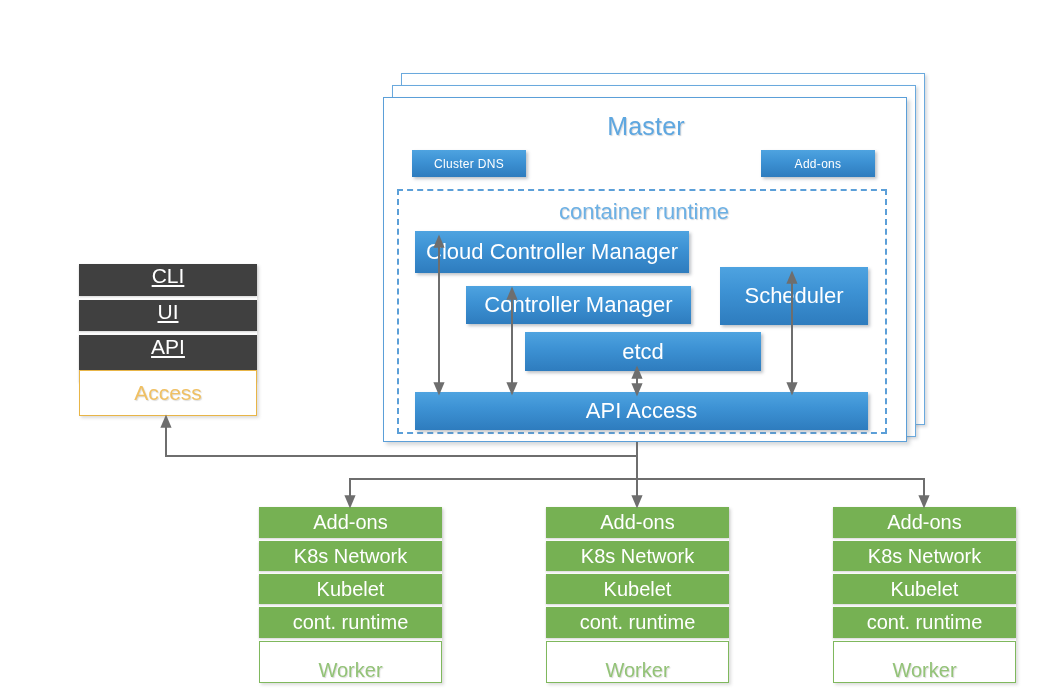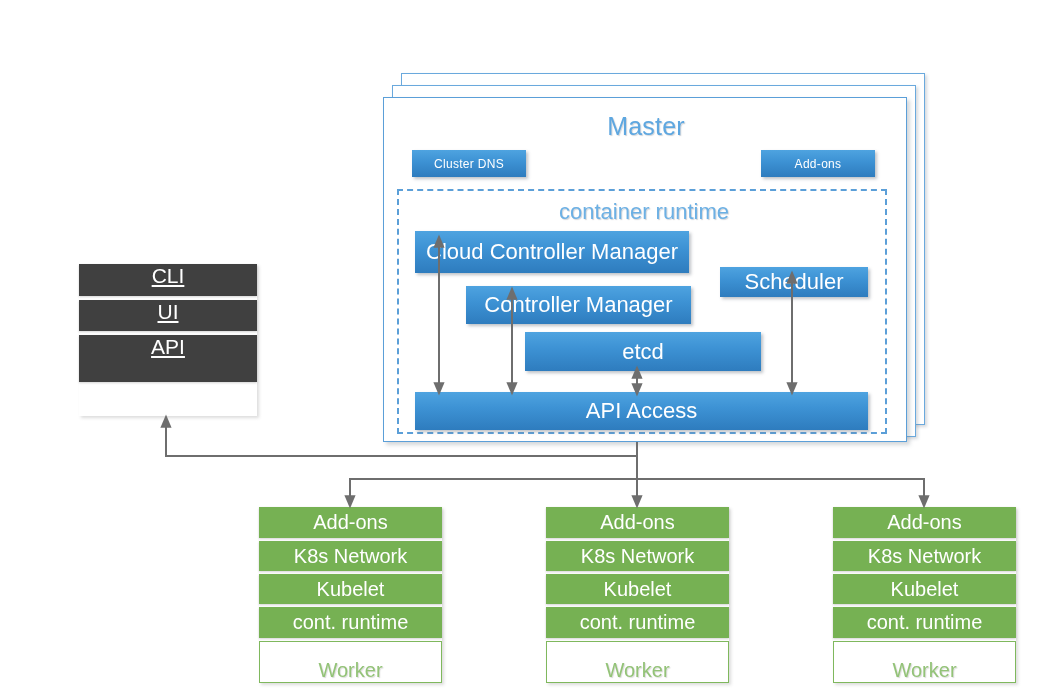--- a/index.html
+++ b/index.html
@@ -154,21 +154,21 @@
     </div>
 
     <div class="abs bluebox big" style="left:82px; top:188px; width:225px; height:38px;">
       <span>Controller Manager</span>
     </div>
 
     <div class="abs bluebox big" style="left:31px; top:133px; width:274px; height:42px;">
       <span>Cloud Controller Manager</span>
     </div>
 
-    <div class="abs bluebox big" style="left:336px; top:169px; width:148px; height:30px;text-align:center;">
+    <div class="abs bluebox big" style="left:336px; top:169px; width:148px; height:58px;text-align:center;">
       <span>Scheduler</span>
     </div>
 
     <div class="abs bluebox big" style="left:141px; top:234px; width:236px; height:39px;">
       <span>etcd</span>
     </div>
 
     <div class="abs bluebox big" style="left:31px; top:294px; width:453px; height:38px;">
       <span>API Access</span>
     </div>
@@ -176,20 +176,23 @@
 
   <div class="abs access-wrap" style="left:79px; top:236px; width:178px; height:152px;">
     <div class="abs orangebox" style="left:0; top:0; width:178px; height:32px;">
       <span>CLI</span>
     </div>
     <div class="abs orangebox" style="left:0; top:36px; width:178px; height:31px;">
       <span>UI</span>
     </div>
     <div class="abs orangebox" style="left:0; top:71px; width:178px; height:47px;">
       <span>API</span>
+    </div>
+    <div class="abs access-foot" style="left:0; top:106px; width:178px; height:46px;">
+      <span>Access</span>
     </div>
   </div>
 
   <div class="abs worker-wrap" style="left:259px; top:479px; width:183px; height:176px;">
     <div class="abs greenbox" style="left:0; top:0; width:183px; height:31px;">
       <span>Add-ons</span>
     </div>
     <div class="abs greenbox" style="left:0; top:34px; width:183px; height:30px;">
       <span>K8s Network</span>
     </div>

